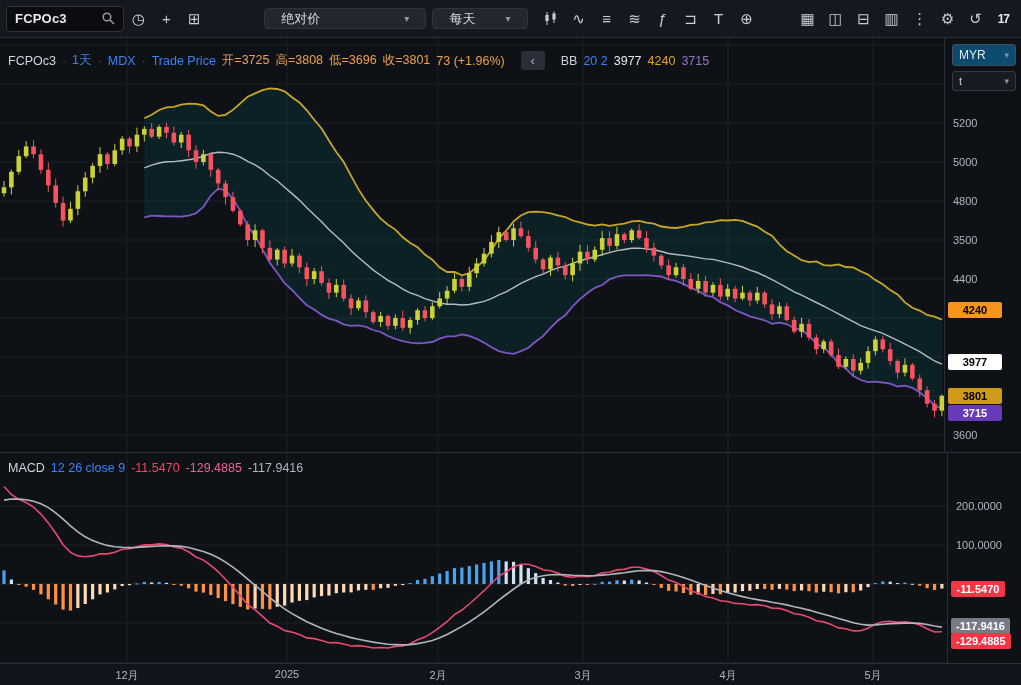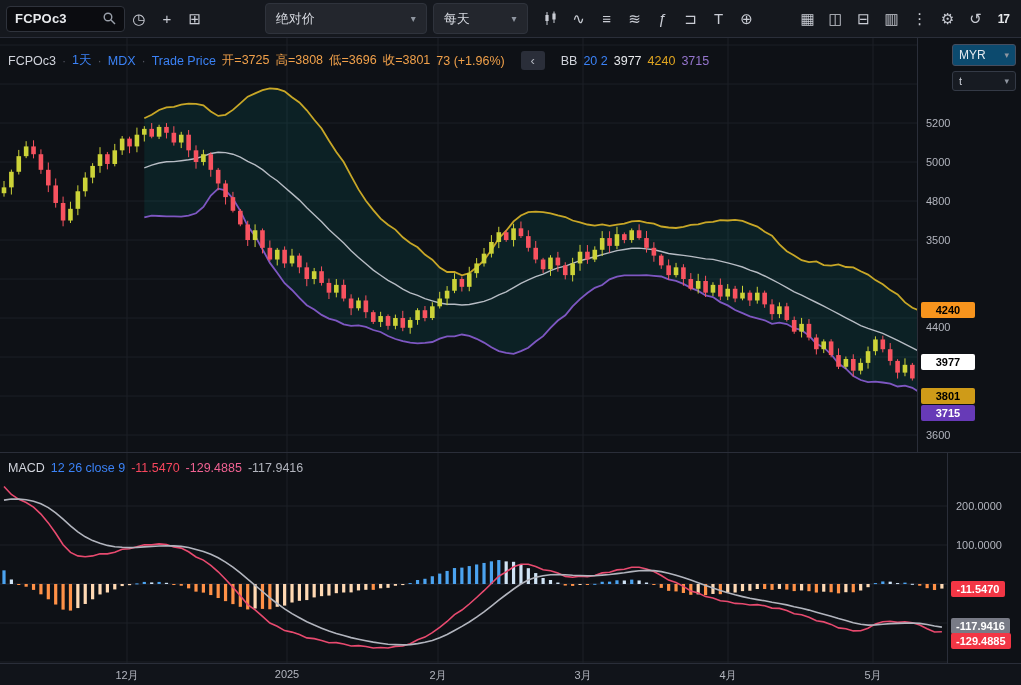--- a/index.html
+++ b/index.html
@@ -7,36 +7,36 @@
   #app{position:relative;width:1021px;height:685px;background:#0e1116;}
 
   
   #toolbar{position:absolute;left:0;top:0;width:1021px;height:38px;background:#15181e;
     border-bottom:1px solid #2a2e39;display:flex;align-items:center;padding:0 4px;box-sizing:border-box;}
   .symbol-box{width:126px;height:26px;background:#0b0c10;border:1px solid #2f333c;border-radius:4px;
     display:flex;align-items:center;justify-content:space-between;padding:0 8px;box-sizing:border-box;margin-left:2px;}
   .symbol-box .sym{color:#e8eaed;font-size:13px;font-weight:700;letter-spacing:.2px;}
   .tb-btn{min-width:26px;height:26px;display:flex;align-items:center;justify-content:center;
     color:#c9ccd4;font-size:15px;border-radius:4px;cursor:pointer;margin:0 1px;}
-  .dropdown{height:31px;background:#23262d;border:1px solid #2f333c;border-radius:4px;
-    display:flex;align-items:center;justify-content:space-between;padding:0 10px;box-sizing:border-box;
+  .dropdown{height:21px;background:#23262d;border:1px solid #2f333c;border-radius:4px;
+    display:flex;align-items:center;justify-content:space-between;padding:0 16px;box-sizing:border-box;
     color:#d5d8df;font-size:13px;cursor:pointer;}
   .dropdown .chev{color:#9096a1;font-size:10px;margin-left:8px;}
   .dd-wide{width:172px;margin-left:56px;}
   .dd-mid{width:100px;margin-left:6px;}
   .tb-gap{margin-left:10px;}
   .tb-right{margin-left:auto;display:flex;align-items:center;}
   .tv-logo{color:#e8eaed;font-weight:800;font-size:12px;letter-spacing:-1px;padding:0 8px;cursor:pointer;}
 
   
   #price-svg{position:absolute;left:0;top:38px;display:block;}
   #macd-svg{position:absolute;left:0;top:452px;display:block;}
   #pane-sep{position:absolute;left:0;top:452px;width:1021px;height:0;border-top:1px solid #2a2e39;z-index:4;}
 
-  #price-axis{position:absolute;left:917px;top:38px;width:74px;height:414px;background:#0e1116;
+  #price-axis{position:absolute;left:944px;top:38px;width:74px;height:414px;background:#0e1116;
     border-left:1px solid #2a2e39;z-index:3;cursor:ns-resize;box-sizing:border-box;}
   #macd-axis{position:absolute;left:947px;top:452px;width:74px;height:211px;background:#0e1116;
     border-left:1px solid #2a2e39;z-index:3;cursor:ns-resize;box-sizing:border-box;padding-left:8px;}
   .tick{position:absolute;left:8px;font-size:11px;color:#b2b5be;white-space:nowrap;}
   .badge{position:absolute;left:3px;min-width:44px;padding:2px 5px;font-size:11px;font-weight:700;
     border-radius:2px;text-align:center;white-space:nowrap;}
 
   #time-axis{position:absolute;left:0;top:663px;width:1021px;height:22px;background:#11141a;
     border-top:1px solid #2a2e39;z-index:3;cursor:ew-resize;box-sizing:border-box;}
   .t-label{position:absolute;top:4px;transform:translateX(-50%);font-size:11px;color:#b2b5be;}
@@ -614,21 +614,21 @@
     <span class="mv-hist">-11.5470</span>
     <span class="mv-macd">-129.4885</span>
     <span class="mv-sig">-117.9416</span>
   </div>
 
   <div id="price-axis">
       <div class="tick" style="top: 79.02px;">5200</div>
       <div class="tick" style="top: 118.02px;">5000</div>
       <div class="tick" style="top: 157.02px;">4800</div>
       <div class="tick" style="top: 196.02px;">3500</div>
-      <div class="tick" style="top: 235.02px; margin-top: 48px;">4400</div>
+      <div class="tick" style="top: 235.02px;">4400</div>
       <div class="tick" style="top: 391.02px;">3600</div>
       <div class="badge" style="top: 264.22px; background: rgb(247, 148, 29); color: rgb(0, 0, 0);">4240</div>
       <div class="badge" style="top: 315.505px; background: rgb(255, 255, 255); color: rgb(0, 0, 0);">3977</div>
       <div class="badge" style="top: 349.825px; background: rgb(207, 155, 24); color: rgb(0, 0, 0);">3801</div>
       <div class="badge" style="top: 366.595px; background: rgb(103, 58, 183); color: rgb(255, 255, 255);">3715</div>
     </div>
   <div id="macd-axis">
       <div class="tick" style="top: 48px;">200.0000</div>
       <div class="tick" style="top: 87px;">100.0000</div>
       <div class="tick" style="top: 165px;">-100.0000</div>

